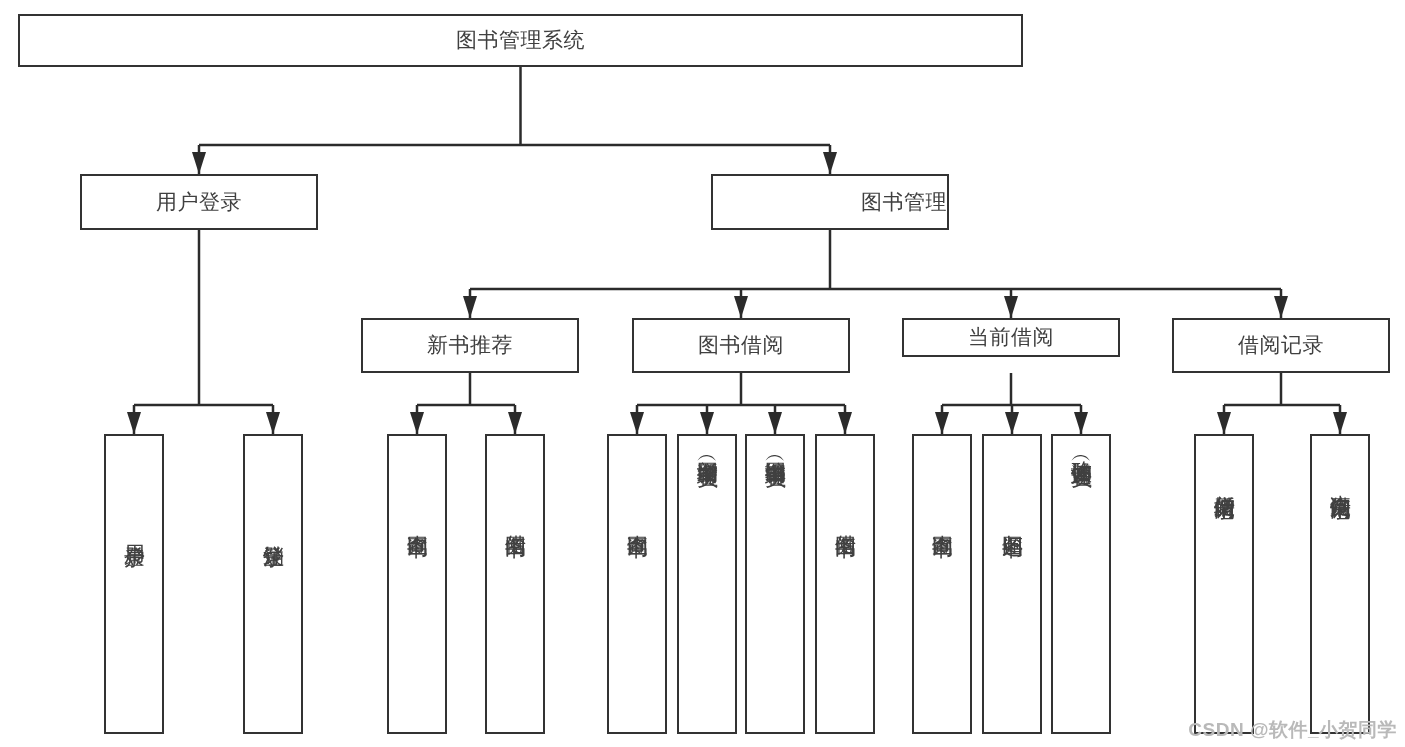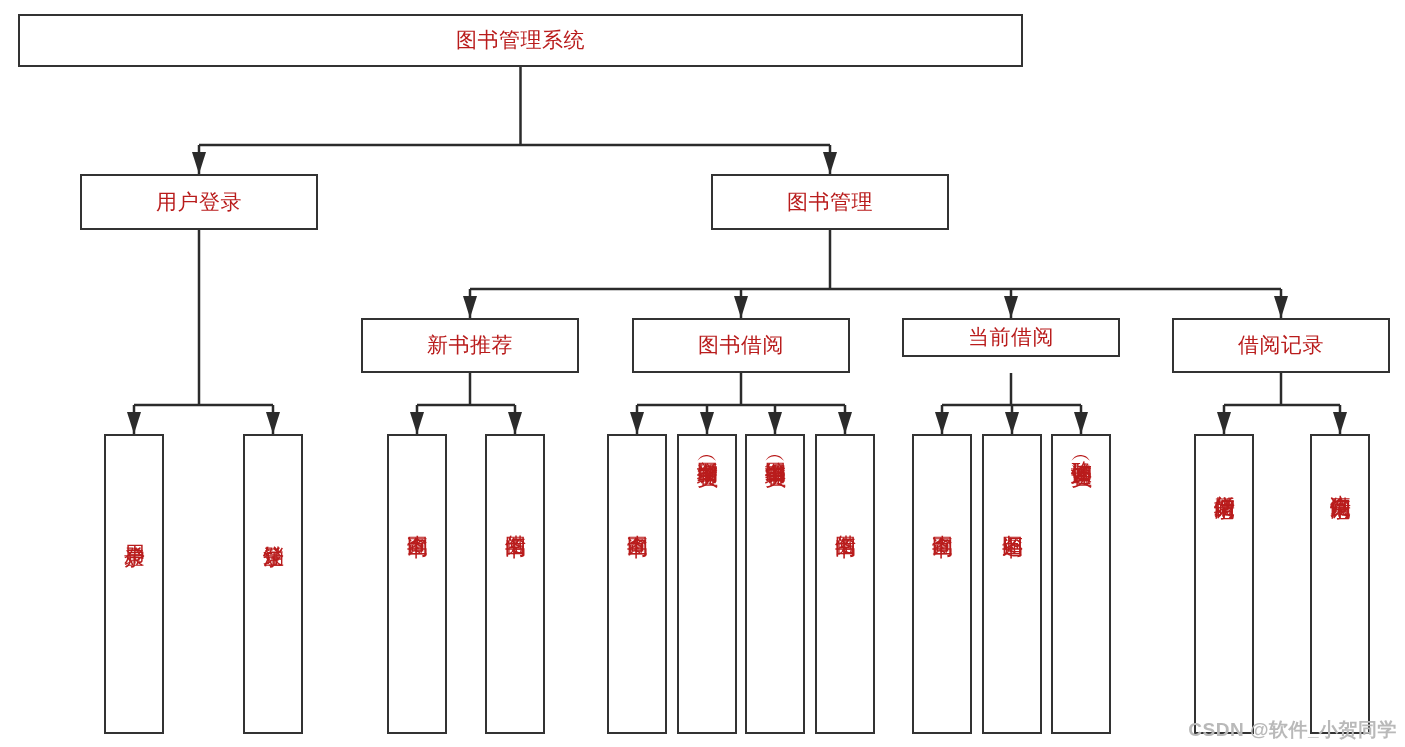--- a/index.html
+++ b/index.html
@@ -25,21 +25,21 @@
     height: 747px;
   }
   .node-box {
     position: absolute;
     box-sizing: border-box;
     border: 2px solid #333333;
     background: #ffffff;
     display: flex;
     align-items: center;
     justify-content: center;
-    color: #b91c1c;
+    color: #404040;
   }
   .node-box.horizontal .node-label {
     font-size: 21px;
     line-height: 1.25;
     letter-spacing: 0.5px;
     white-space: nowrap;
   }
   .node-box.vertical {
     align-items: flex-start;
     padding-top: 6px;
@@ -121,21 +121,21 @@
       <line x1="1340" y1="405" x2="1340" y2="434" stroke="#2b2b2b" stroke-width="2.5"></line>
       <polygon points="1333,412 1347,412 1340,434" fill="#2b2b2b"></polygon>
     </svg>
   <div id="nodes-layer">
       <div class="node-box horizontal" style="left: 18px; top: 14px; width: 1005px; height: 53px;">
         <span class="node-label">图书管理系统</span>
       </div>
       <div class="node-box horizontal" style="left: 80px; top: 174px; width: 238px; height: 56px;">
         <span class="node-label">用户登录</span>
       </div>
-      <div class="node-box horizontal" style="left: 711px; top: 174px; width: 238px; height: 56px;">
+      <div class="node-box horizontal" style="left: 711px; top: 174px; width: 238px; height: 56px; justify-content: flex-end;">
         <span class="node-label">图书管理</span>
       </div>
       <div class="node-box horizontal" style="left: 361px; top: 318px; width: 218px; height: 55px;">
         <span class="node-label">新书推荐</span>
       </div>
       <div class="node-box horizontal" style="left: 632px; top: 318px; width: 218px; height: 55px; align-items: center;">
         <span class="node-label">图书借阅</span>
       </div>
       <div class="node-box horizontal" style="left: 902px; top: 318px; width: 218px; height: 39px; justify-content: center;">
         <span class="node-label">当前借阅</span>

